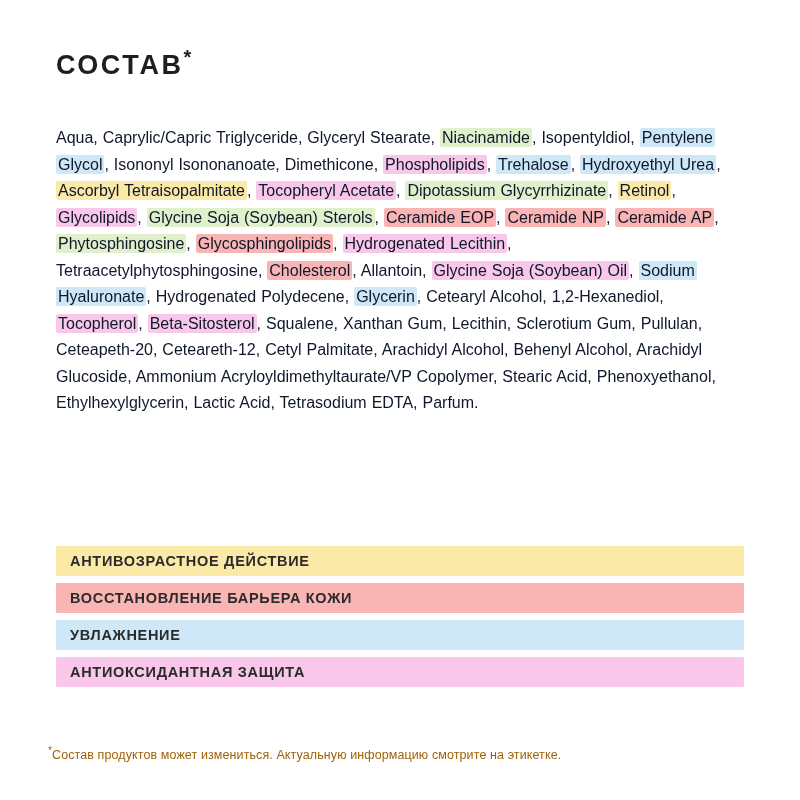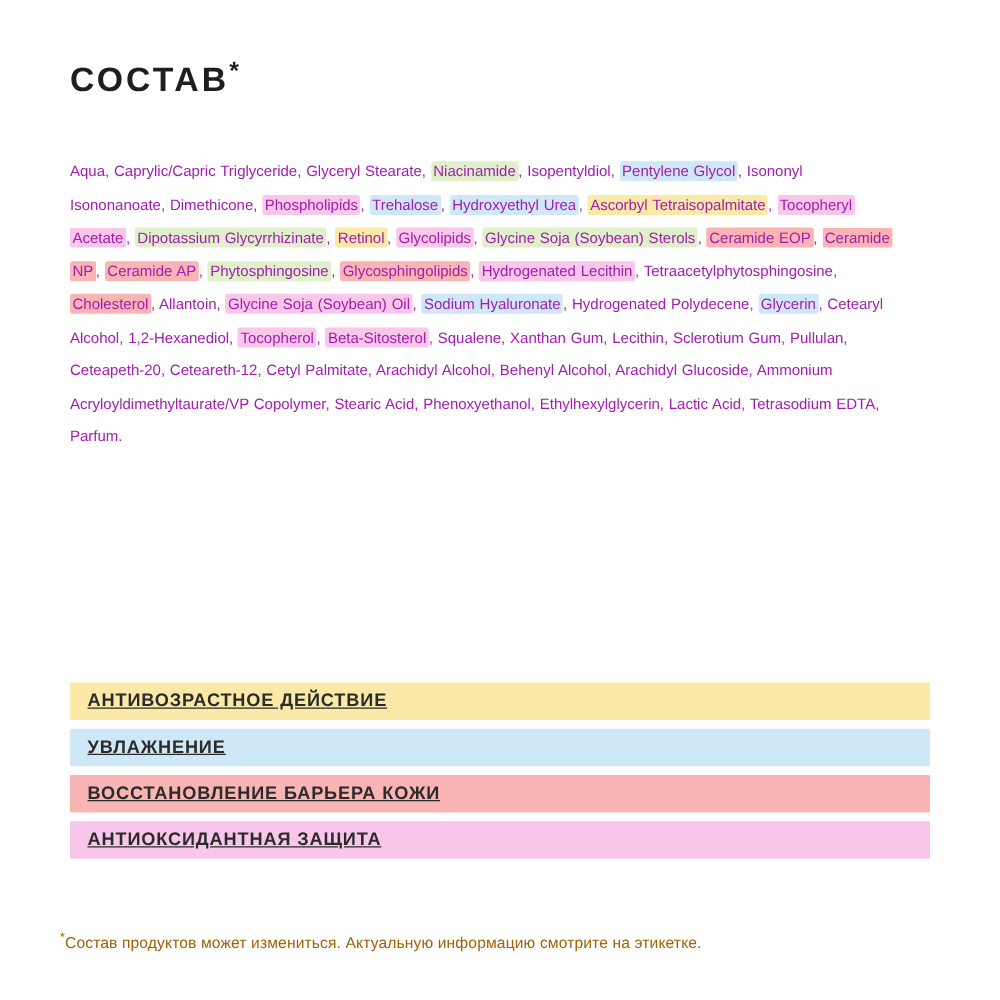--- a/index.html
+++ b/index.html
@@ -28,23 +28,23 @@
     color: #1e1e1e;
     margin: 0 0 44px 0;
   }
   .title .star {
     font-weight: bold;
     font-size: 20px;
     vertical-align: super;
     letter-spacing: 0;
   }
   .ingredients {
-    font-size: 12px;
+    font-size: 16px;
     line-height: 26.5px;
-    color: #a21caf;
+    color: #0f172a;
     text-align: left;
     max-width: 690px;
     word-spacing: 0.5px;
   }
   .hl {
     border-radius: 2px;
     padding: 1px 2px;
     box-decoration-break: clone;
     -webkit-box-decoration-break: clone;
   }
@@ -61,21 +61,20 @@
     width: 688px;
   }
   .legend-row {
     height: 30px;
     margin-bottom: 7px;
     display: flex;
     align-items: center;
     padding-left: 14px;
     box-sizing: border-box;
     border-radius: 1px;
-    text-decoration: underline;
   }
   .legend-label {
     font-size: 14.5px;
     font-weight: bold;
     letter-spacing: 0.7px;
     color: #2b2b2b;
   }
   .footnote {
     position: absolute;
     left: 48px;
@@ -95,25 +94,25 @@
 <div class="page">
 
   <h1 class="title"><span>СОСТАВ</span><span class="star">*</span></h1>
 
   <div class="ingredients"><span>Aqua, Caprylic/Capric Triglyceride, Glyceryl Stearate, </span><span class="hl hl-green">Niacinamide</span><span>, Isopentyldiol, </span><span class="hl hl-blue">Pentylene Glycol</span><span>, Isononyl Isononanoate, Dimethicone, </span><span class="hl hl-pink">Phospholipids</span><span>, </span><span class="hl hl-blue">Trehalose</span><span>, </span><span class="hl hl-blue">Hydroxyethyl Urea</span><span>, </span><span class="hl hl-yellow">Ascorbyl Tetraisopalmitate</span><span>, </span><span class="hl hl-pink">Tocopheryl Acetate</span><span>, </span><span class="hl hl-green">Dipotassium Glycyrrhizinate</span><span>, </span><span class="hl hl-yellow">Retinol</span><span>, </span><span class="hl hl-pink">Glycolipids</span><span>, </span><span class="hl hl-green">Glycine Soja (Soybean) Sterols</span><span>, </span><span class="hl hl-red">Ceramide EOP</span><span>, </span><span class="hl hl-red">Ceramide NP</span><span>, </span><span class="hl hl-red">Ceramide AP</span><span>, </span><span class="hl hl-green">Phytosphingosine</span><span>, </span><span class="hl hl-red">Glycosphingolipids</span><span>, </span><span class="hl hl-pink">Hydrogenated Lecithin</span><span>, Tetraacetylphytosphingosine, </span><span class="hl hl-red">Cholesterol</span><span>, Allantoin, </span><span class="hl hl-pink">Glycine Soja (Soybean) Oil</span><span>, </span><span class="hl hl-blue">Sodium Hyaluronate</span><span>, Hydrogenated Polydecene, </span><span class="hl hl-blue">Glycerin</span><span>,  Cetearyl Alcohol, 1,2-Hexanediol, </span><span class="hl hl-pink">Tocopherol</span><span>, </span><span class="hl hl-pink">Beta-Sitosterol</span><span>, Squalene, Xanthan Gum, Lecithin, Sclerotium Gum, Pullulan, Ceteaрeth-20, Ceteareth-12, Cetyl Palmitate, Arachidyl Alcohol, Behenyl Alcohol, Arachidyl Glucoside, Ammonium Acryloyldimethyltaurate/VP Copolymer, Stearic Acid, Phenoxyethanol, Ethylhexylglycerin, Lactic Acid, Tetrasodium EDTA, Parfum.</span></div>
 
   <div class="legend">
       <div class="legend-row" style="background: rgb(251, 233, 168);">
         <span class="legend-label">АНТИВОЗРАСТНОЕ ДЕЙСТВИЕ</span>
       </div>
+      <div class="legend-row" style="background: rgb(249, 180, 180);">
+        <span class="legend-label">ВОССТАНОВЛЕНИЕ БАРЬЕРА КОЖИ</span>
+      </div>
       <div class="legend-row" style="background: rgb(207, 232, 247);">
         <span class="legend-label">УВЛАЖНЕНИЕ</span>
-      </div>
-      <div class="legend-row" style="background: rgb(249, 180, 180);">
-        <span class="legend-label">ВОССТАНОВЛЕНИЕ БАРЬЕРА КОЖИ</span>
       </div>
       <div class="legend-row" style="background: rgb(249, 199, 234); text-align: right;">
         <span class="legend-label">АНТИОКСИДАНТНАЯ ЗАЩИТА</span>
       </div>
     </div>
 
   <div class="footnote"><span class="star">*</span><span>Состав продуктов может измениться. Актуальную информацию смотрите на этикетке.</span></div>
 
 </div>
 

